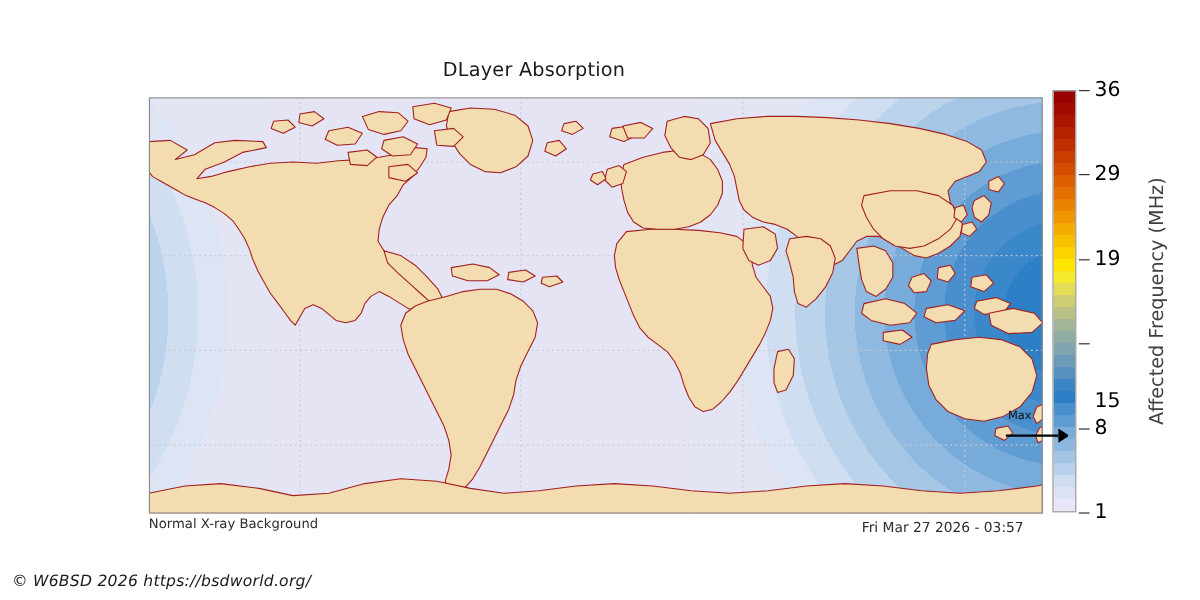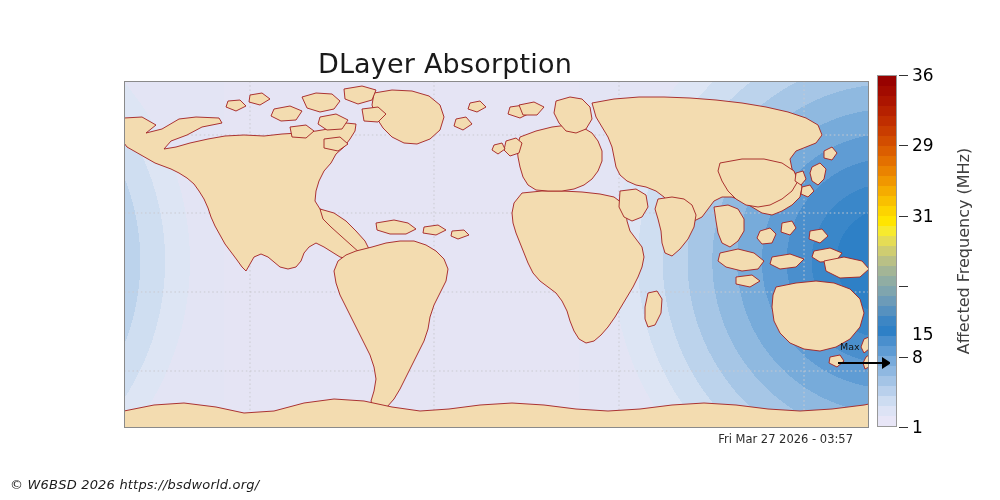--- a/index.html
+++ b/index.html
@@ -12,21 +12,21 @@
     overflow: hidden;
     font-family: "DejaVu Sans", sans-serif;
     color: #262626;
   }
 
   
   #chart-title {
     position: absolute;
     left: 0; top: 48px; width: 890px;
     text-align: center;
-    font-size: 27px;
+    font-size: 16px;
     color: #1a1a1a;
     letter-spacing: 0.2px;
   }
 
   
   #map-frame {
     position: absolute;
     left: 124px; top: 81px;
     width: 745px; height: 347px;
     overflow: hidden;
@@ -312,36 +312,37 @@
 
 <div id="colorbar-group">
   <div id="colorbar-gradient" style="background: linear-gradient(rgb(152, 2, 0) 0%, rgb(152, 2, 0) 2.857%, rgb(162, 11, 0) 2.857%, rgb(162, 11, 0) 5.714%, rgb(172, 21, 0) 5.714%, rgb(172, 21, 0) 8.571%, rgb(182, 33, 0) 8.571%, rgb(182, 33, 0) 11.429%, rgb(192, 46, 0) 11.429%, rgb(192, 46, 0) 14.286%, rgb(201, 61, 0) 14.286%, rgb(201, 61, 0) 17.143%, rgb(210, 77, 0) 17.143%, rgb(210, 77, 0) 20%, rgb(219, 94, 0) 20%, rgb(219, 94, 0) 22.857%, rgb(227, 112, 0) 22.857%, rgb(227, 112, 0) 25.714%, rgb(234, 131, 0) 25.714%, rgb(234, 131, 0) 28.571%, rgb(240, 151, 0) 28.571%, rgb(240, 151, 0) 31.429%, rgb(245, 172, 0) 31.429%, rgb(245, 172, 0) 34.286%, rgb(249, 192, 0) 34.286%, rgb(249, 192, 0) 37.143%, rgb(253, 212, 0) 37.143%, rgb(253, 212, 0) 40%, rgb(255, 229, 0) 40%, rgb(255, 229, 0) 42.857%, rgb(247, 234, 46) 42.857%, rgb(247, 234, 46) 45.714%, rgb(229, 220, 85) 45.714%, rgb(229, 220, 85) 48.571%, rgb(207, 205, 113) 48.571%, rgb(207, 205, 113) 51.429%, rgb(185, 192, 134) 51.429%, rgb(185, 192, 134) 54.286%, rgb(163, 181, 150) 54.286%, rgb(163, 181, 150) 57.143%, rgb(144, 173, 163) 57.143%, rgb(144, 173, 163) 60%, rgb(127, 165, 174) 60%, rgb(127, 165, 174) 62.857%, rgb(108, 155, 184) 62.857%, rgb(108, 155, 184) 65.714%, rgb(86, 145, 191) 65.714%, rgb(86, 145, 191) 68.571%, rgb(61, 134, 196) 68.571%, rgb(61, 134, 196) 71.429%, rgb(46, 128, 198) 71.429%, rgb(46, 128, 198) 74.286%, rgb(74, 143, 205) 74.286%, rgb(74, 143, 205) 77.143%, rgb(95, 156, 212) 77.143%, rgb(95, 156, 212) 80%, rgb(121, 171, 219) 80%, rgb(121, 171, 219) 82.857%, rgb(143, 184, 225) 82.857%, rgb(143, 184, 225) 85.714%, rgb(164, 196, 230) 85.714%, rgb(164, 196, 230) 88.571%, rgb(185, 208, 236) 88.571%, rgb(185, 208, 236) 91.429%, rgb(205, 220, 241) 91.429%, rgb(205, 220, 241) 94.286%, rgb(221, 227, 245) 94.286%, rgb(221, 227, 245) 97.143%, rgb(232, 230, 247) 97.143%, rgb(232, 230, 247) 100%);"></div>
 </div>
 <div id="colorbar-ticks">
     <div class="cb-tick" style="position: absolute; left: 899px; top: 75px;"></div>
     <div class="cb-tick-label" style="position: absolute; left: 912px; top: 75px;">36</div>
     <div class="cb-tick" style="position: absolute; left: 899px; top: 145.4px;"></div>
     <div class="cb-tick-label" style="position: absolute; left: 912px; top: 145.4px;">29</div>
     <div class="cb-tick" style="position: absolute; left: 899px; top: 215.8px;"></div>
-    <div class="cb-tick-label" style="position: absolute; left: 912px; top: 215.8px;">31</div>
+    <div class="cb-tick-label" style="position: absolute; left: 912px; top: 215.8px;">19</div>
     <div class="cb-tick" style="position: absolute; left: 899px; top: 286.2px;"></div>
     <div class="cb-tick-label" style="position: absolute; left: 912px; top: 286.2px; margin-top: 48px;">15</div>
     <div class="cb-tick" style="position: absolute; left: 899px; top: 356.6px;"></div>
     <div class="cb-tick-label" style="position: absolute; left: 912px; top: 356.6px;">8</div>
     <div class="cb-tick" style="position: absolute; left: 899px; top: 427px;"></div>
     <div class="cb-tick-label" style="position: absolute; left: 912px; top: 427px;">1</div>
   </div>
 <div id="cb-axis-label">Affected Frequency (MHz)</div>
 
 <div id="max-marker">
   <span class="max-label">Max</span>
   <svg width="52" height="22">
     <line x1="0" y1="11" x2="44" y2="11" stroke="#000" stroke-width="1.8"></line>
     <polygon points="44,5 53,11 44,17" fill="#000"></polygon>
   </svg>
 </div>
 
 <div id="status-block">
+  <div>Normal X-ray Background</div>
 </div>
 
 <div id="timestamp">Fri Mar 27 2026 - 03:57</div>
 
 <div id="footer-credit">© W6BSD 2026 https://bsdworld.org/</div>
 
 </body></html>

